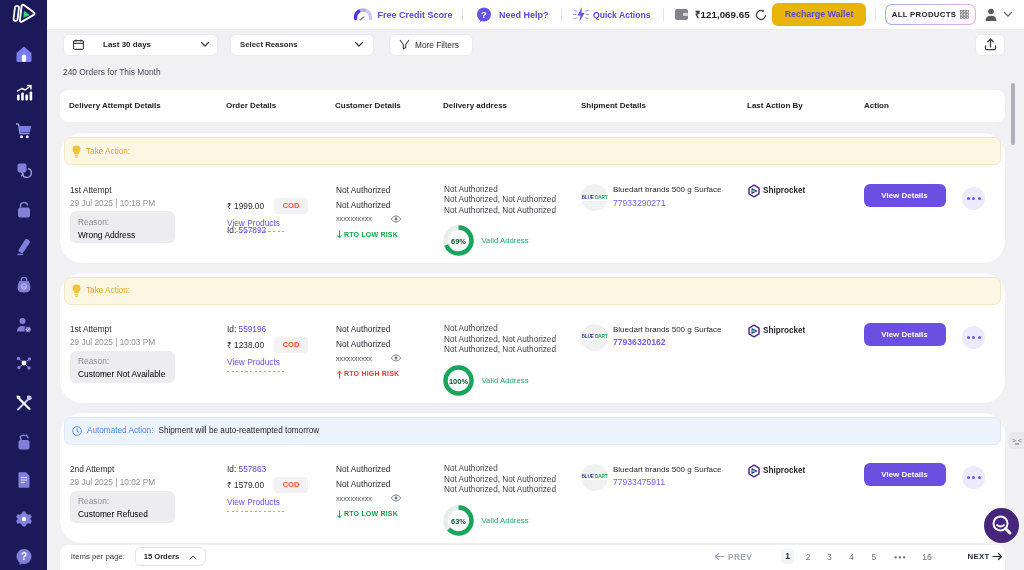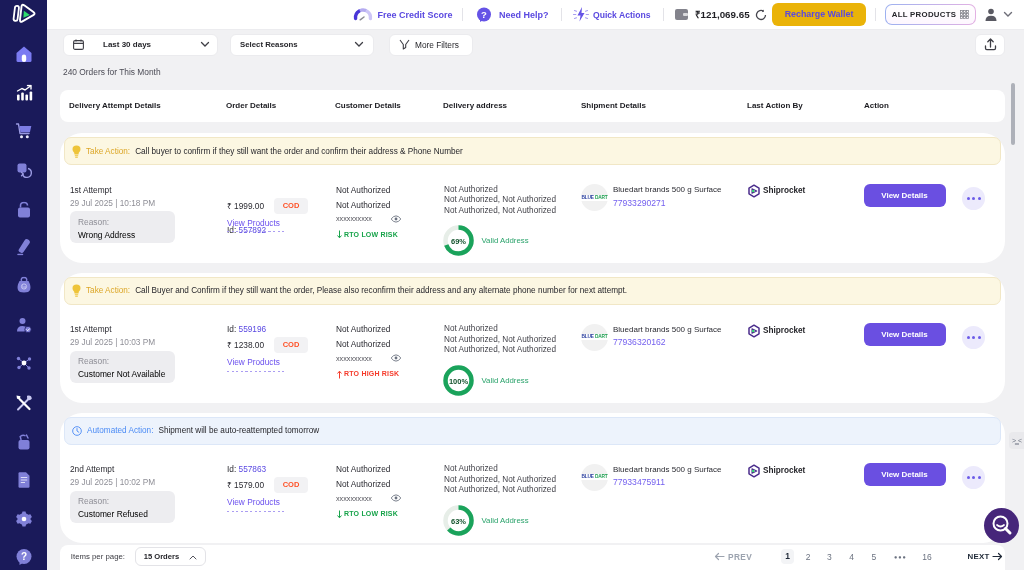--- a/index.html
+++ b/index.html
@@ -259,21 +259,20 @@
 </div>
 
 <div class="card" style="top:133px; height:130px;">
   <div class="banner yellow">
     <svg style="margin-left:7px;" width="9" height="13" viewBox="0 0 9 13">
       <path d="M4.5 0.5 Q8.5 0.5 8.5 4.2 Q8.5 6.5 6.8 7.8 L6.5 9.5 L2.5 9.5 L2.2 7.8 Q0.5 6.5 0.5 4.2 Q0.5 0.5 4.5 0.5 Z" fill="#eec43a"></path>
       <rect x="2.7" y="10.2" width="3.6" height="1.1" rx="0.5" fill="#eec43a"></rect>
       <rect x="3.1" y="11.8" width="2.8" height="1" rx="0.5" fill="#eec43a"></rect>
     </svg>
     <span style="margin-left:5px; color:#dca728; font-weight:400;">Take Action:</span>
-    <span style="margin-left:5px;">Call buyer to confirm if they still want the order and confirm their address &amp; Phone Number</span>
   </div>
   <div class="cell" style="left:10px; top:51.5px;">1st Attempt</div>
   <div class="cell gray" style="left:10px; top:64.5px;">29 Jul 2025 | 10:18 PM</div>
   <div class="rbox">
       <div class="gray">Reason:</div>
       <div>Wrong Address</div>
     </div>
   <div class="cell" style="left:167px; top:51.5px;margin-top:40px;">Id: <span class="link">557892</span></div>
   <div class="cell" style="left:167px; top:67.5px;">₹ 1999.00</div>
   <div class="cod">COD</div>
@@ -316,21 +315,20 @@
 </div>
 
 <div class="card" style="top:272.5px; height:130px;">
   <div class="banner yellow">
     <svg style="margin-left:7px;" width="9" height="13" viewBox="0 0 9 13">
       <path d="M4.5 0.5 Q8.5 0.5 8.5 4.2 Q8.5 6.5 6.8 7.8 L6.5 9.5 L2.5 9.5 L2.2 7.8 Q0.5 6.5 0.5 4.2 Q0.5 0.5 4.5 0.5 Z" fill="#eec43a"></path>
       <rect x="2.7" y="10.2" width="3.6" height="1.1" rx="0.5" fill="#eec43a"></rect>
       <rect x="3.1" y="11.8" width="2.8" height="1" rx="0.5" fill="#eec43a"></rect>
     </svg>
     <span style="margin-left:5px; color:#dca728; font-weight:400;">Take Action:</span>
-    <span style="margin-left:5px;">Call Buyer and Confirm if they still want the order, Please also reconfirm their address and any alternate phone number for next attempt.</span>
   </div>
   <div class="cell" style="left:10px; top:51.5px;">1st Attempt</div>
   <div class="cell gray" style="left:10px; top:64.5px;">29 Jul 2025 | 10:03 PM</div>
   <div class="rbox">
       <div class="gray">Reason:</div>
       <div>Customer Not Available</div>
     </div>
   <div class="cell" style="left:167px; top:51.5px;">Id: <span class="link">559196</span></div>
   <div class="cell" style="left:167px; top:67.5px;">₹ 1238.00</div>
   <div class="cod">COD</div>
@@ -349,21 +347,21 @@
   <div class="na3">Not Authorized<br>Not Authorized, Not Authorized<br>Not Authorized, Not Authorized</div>
   <svg class="abs" style="left:383px; top:92px;" width="31" height="31" viewBox="0 0 31 31">
     <circle cx="15.5" cy="15.5" r="13" fill="none" stroke="#1aa35b" stroke-width="4.5"></circle>
     <text x="15.5" y="19" font-size="7.5" font-weight="bold" fill="#14532d" text-anchor="middle">100%</text>
   </svg>
   <div class="valid">Valid Address</div>
   <div class="bdart">
       <span><b style="color:#2a3f9e">BLUE</b> <b style="color:#1e9e50">DART</b></span>
     </div>
   <div class="cell" style="left:553px; top:52px; font-size:8px;">Bluedart brands 500 g Surface</div>
-  <div class="cell" style="left:553px; top:64.5px; font-size:8.6px; color:#7460ef;">77936320162</div>
+  <div class="cell" style="left:553px; top:64.5px; font-size:8.6px; color:#7460ef;font-weight:bold;">77936320162</div>
   <svg class="abs" style="left:688px; top:51px;" width="12" height="14" viewBox="0 0 12 14">
     <path d="M1 4.2 L6 1.2 L11 4.2 L11 9.8 L6 12.8 L1 9.8 Z" fill="none" stroke="#4b2d8c" stroke-width="1.5" stroke-linejoin="round"></path>
     <path d="M4 4.8 L8.7 7 L4 9.2 Z" fill="none" stroke="#4b2d8c" stroke-width="1.1" stroke-linejoin="round"></path>
     <circle cx="5.2" cy="7" r="1.2" fill="#2edc6d"></circle>
   </svg>
   <div class="cell" style="left:703px; top:53px; font-size:8.2px; font-weight:700; color:#1f1f24;">Shiprocket</div>
   <div class="btn">View Details</div>
   <div class="dots">
       <i></i>
       <i></i>

